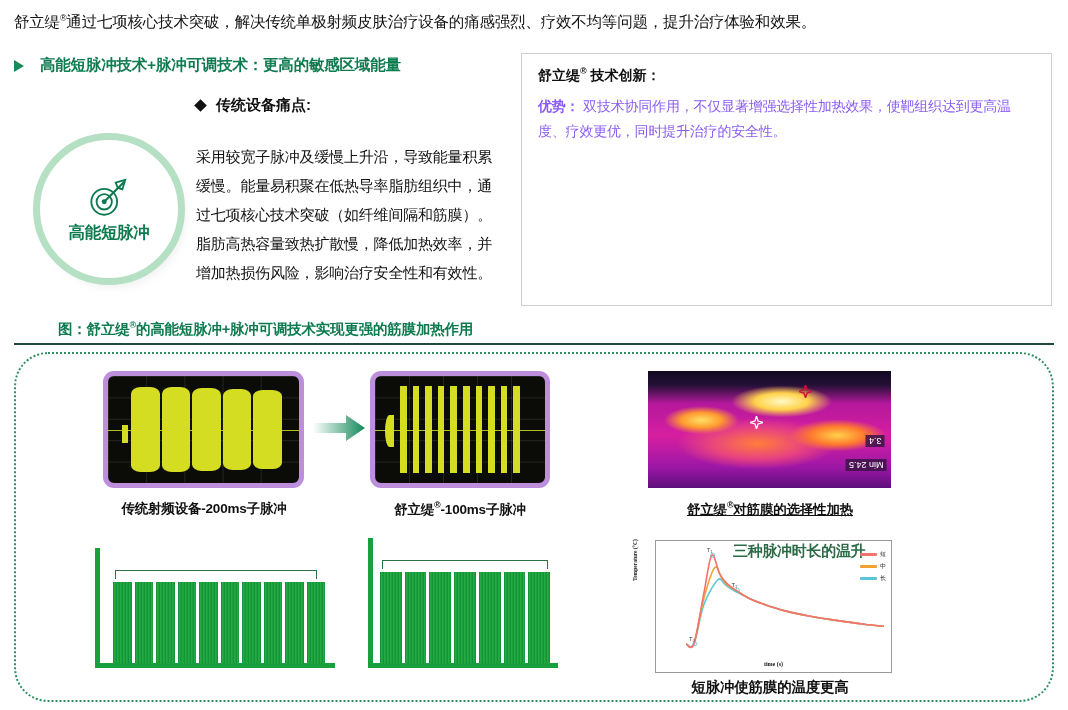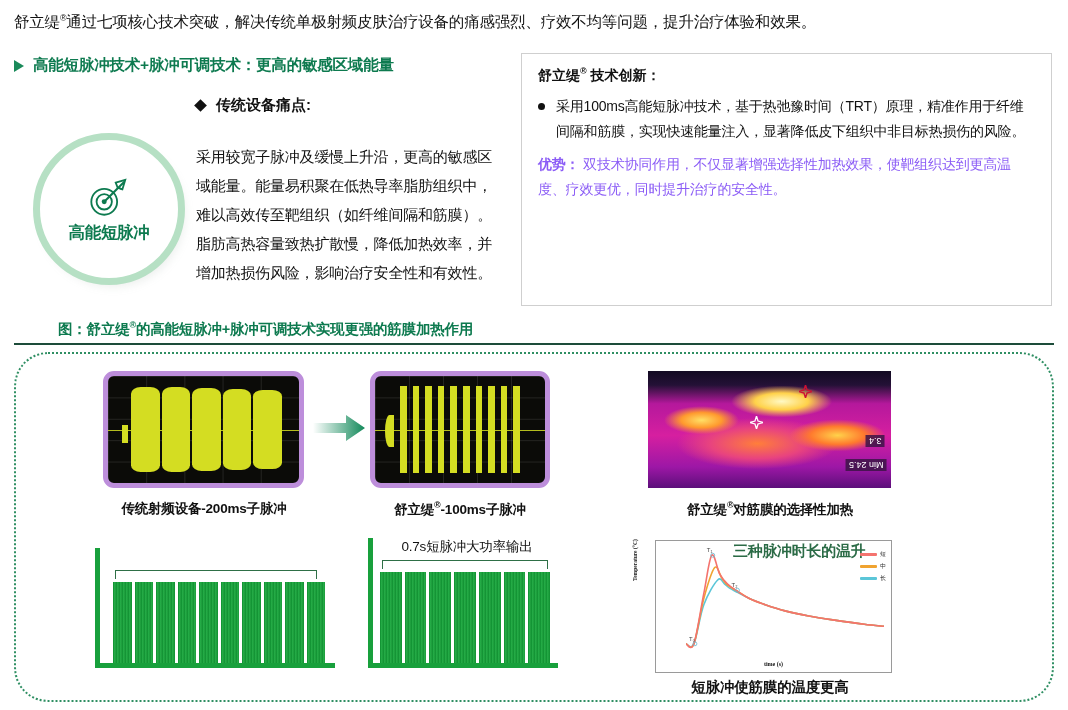--- a/index.html
+++ b/index.html
@@ -17,21 +17,21 @@
   .intro {
     position:absolute; left:14px; top:10px; width:1040px;
     font-size:15.5px; line-height:1.5; color:#111;
     letter-spacing:-0.2px;
   }
   .sup { font-size:9px; vertical-align:super; }
 
   
   .sec-head {
     position:absolute; left:14px; top:55px;
-    display:flex; align-items:center; gap:9px;
+    display:flex; align-items:center; gap:16px;
   }
   .tri-bullet {
     width:0;height:0;
     border-top:6px solid transparent;
     border-bottom:6px solid transparent;
     border-left:10px solid #1a8a5a;
     flex:0 0 auto;
   }
   .sec-head-text {
     font-size:15.5px; font-weight:bold; color:#0d7a4f;
@@ -157,21 +157,21 @@
   }
 
   .arrow-wrap { position:absolute; left:313px; top:411px; width:52px; height:34px; }
 
   .scope-cap {
     position:absolute; text-align:center;
     font-size:13.5px; font-weight:bold; color:#111; letter-spacing:-0.2px;
   }
   #cap-a { left:73px; top:500px; width:262px; }
   #cap-b { left:352px; top:500px; width:216px; }
-  #cap-c { left:625px; top:500px; width:290px; }
+  #cap-c { left:625px; top:500px; width:290px;text-decoration:underline; }
   #cap-d { left:625px; top:678px; width:290px; font-size:14.5px; }
 
   
   .thermal {
     position:absolute; left:648px; top:371px; width:243px; height:117px;
     overflow:hidden; background:#1b0b30;
   }
   .therm-bg { position:absolute; inset:0; }
   .therm-cross {
     position:absolute; width:13px; height:13px;
@@ -269,31 +269,27 @@
       </svg>
     </span>
     <span class="badge-label">高能短脉冲</span>
   </div>
 </div>
 
 <div class="pain-head">
   <span class="diamond"></span>
   <span class="pain-head-text">传统设备痛点:</span>
 </div>
-<div class="pain-body">采用较宽子脉冲及缓慢上升沿，更高的敏感区域能量。能量易积聚在低热导率脂肪组织中，难以高效传至靶组织（如纤维间隔和筋膜）。脂肪高热容量致热扩散慢，降低加热效率，并增加热损伤风险，影响治疗安全性和有效性。</div>
+<div class="pain-body">采用较宽子脉冲及缓慢上升沿，导致能量积累缓慢。能量易积聚在低热导率脂肪组织中，通过七项核心技术突破（如纤维间隔和筋膜）。脂肪高热容量致热扩散慢，降低加热效率，并增加热损伤风险，影响治疗安全性和有效性。</div>
 
 <div class="card">
   <div class="card-title">
     <span>舒立缇</span><span class="sup">®</span><span> 技术创新：</span>
   </div>
 
-  <div class="card-li">
-    <span class="dot"></span>
-    <span class="card-li-text">采用100ms高能短脉冲技术，基于热弛豫时间（TRT）原理，精准作用于纤维间隔和筋膜，实现快速能量注入，显著降低皮下组织中非目标热损伤的风险。</span>
-  </div>
 
   <div class="card-adv">
     <b>优势：</b>
     <span>双技术协同作用，不仅显著增强选择性加热效果，使靶组织达到更高温度、疗效更优，同时提升治疗的安全性。</span>
   </div>
 </div>
 
 <div class="fig-cap">
   <span>图：</span><span>舒立缇</span><span class="sup">®</span><span>的高能短脉冲+脉冲可调技术实现更强的筋膜加热作用</span>
 </div>
@@ -388,21 +384,20 @@
     <div class="train-bar" style="flex:1"></div>
     <div class="train-bar" style="flex:1"></div>
     <div class="train-bar" style="flex:1"></div>
     <div class="train-bar" style="flex:1"></div>
   </div>
 </div>
 
 <div class="train" id="train-b">
   <div class="train-axis-v"></div>
   <div class="train-axis-h"></div>
-  <div class="brace-label" style="left:8px;top:0;width:182px;">0.7s短脉冲大功率输出</div>
   <div class="brace" style="left:14px;top:22px;width:166px;"></div>
   <div class="train-bars" style="left:12px;right:8px;top:34px;bottom:5px;">
     <div class="train-bar" style="flex:1"></div>
     <div class="train-bar" style="flex:1"></div>
     <div class="train-bar" style="flex:1"></div>
     <div class="train-bar" style="flex:1"></div>
     <div class="train-bar" style="flex:1"></div>
     <div class="train-bar" style="flex:1"></div>
     <div class="train-bar" style="flex:1"></div>
   </div>

